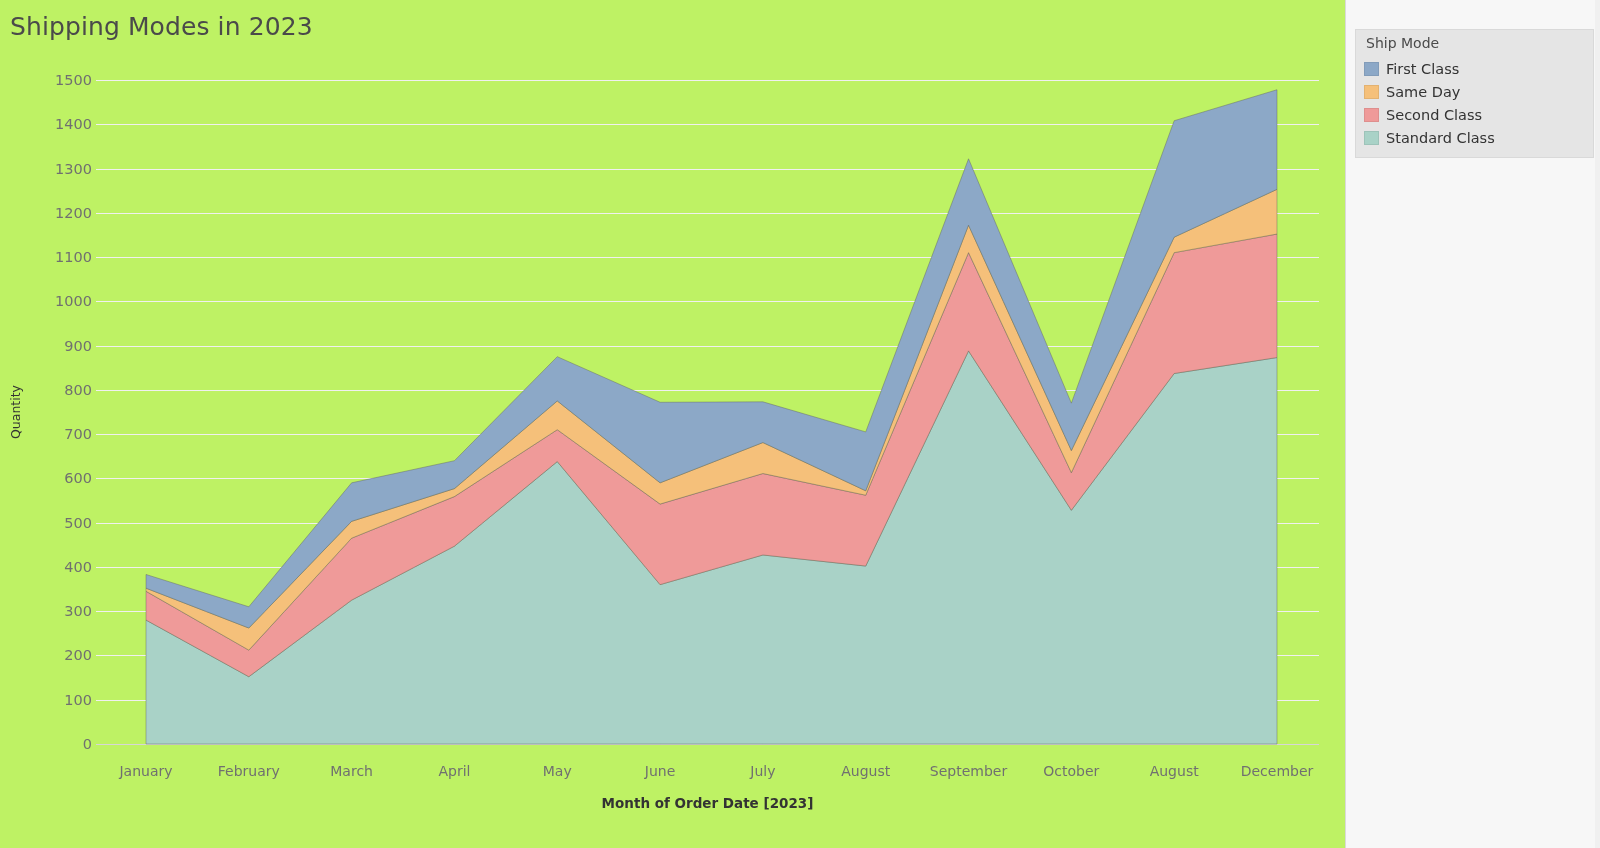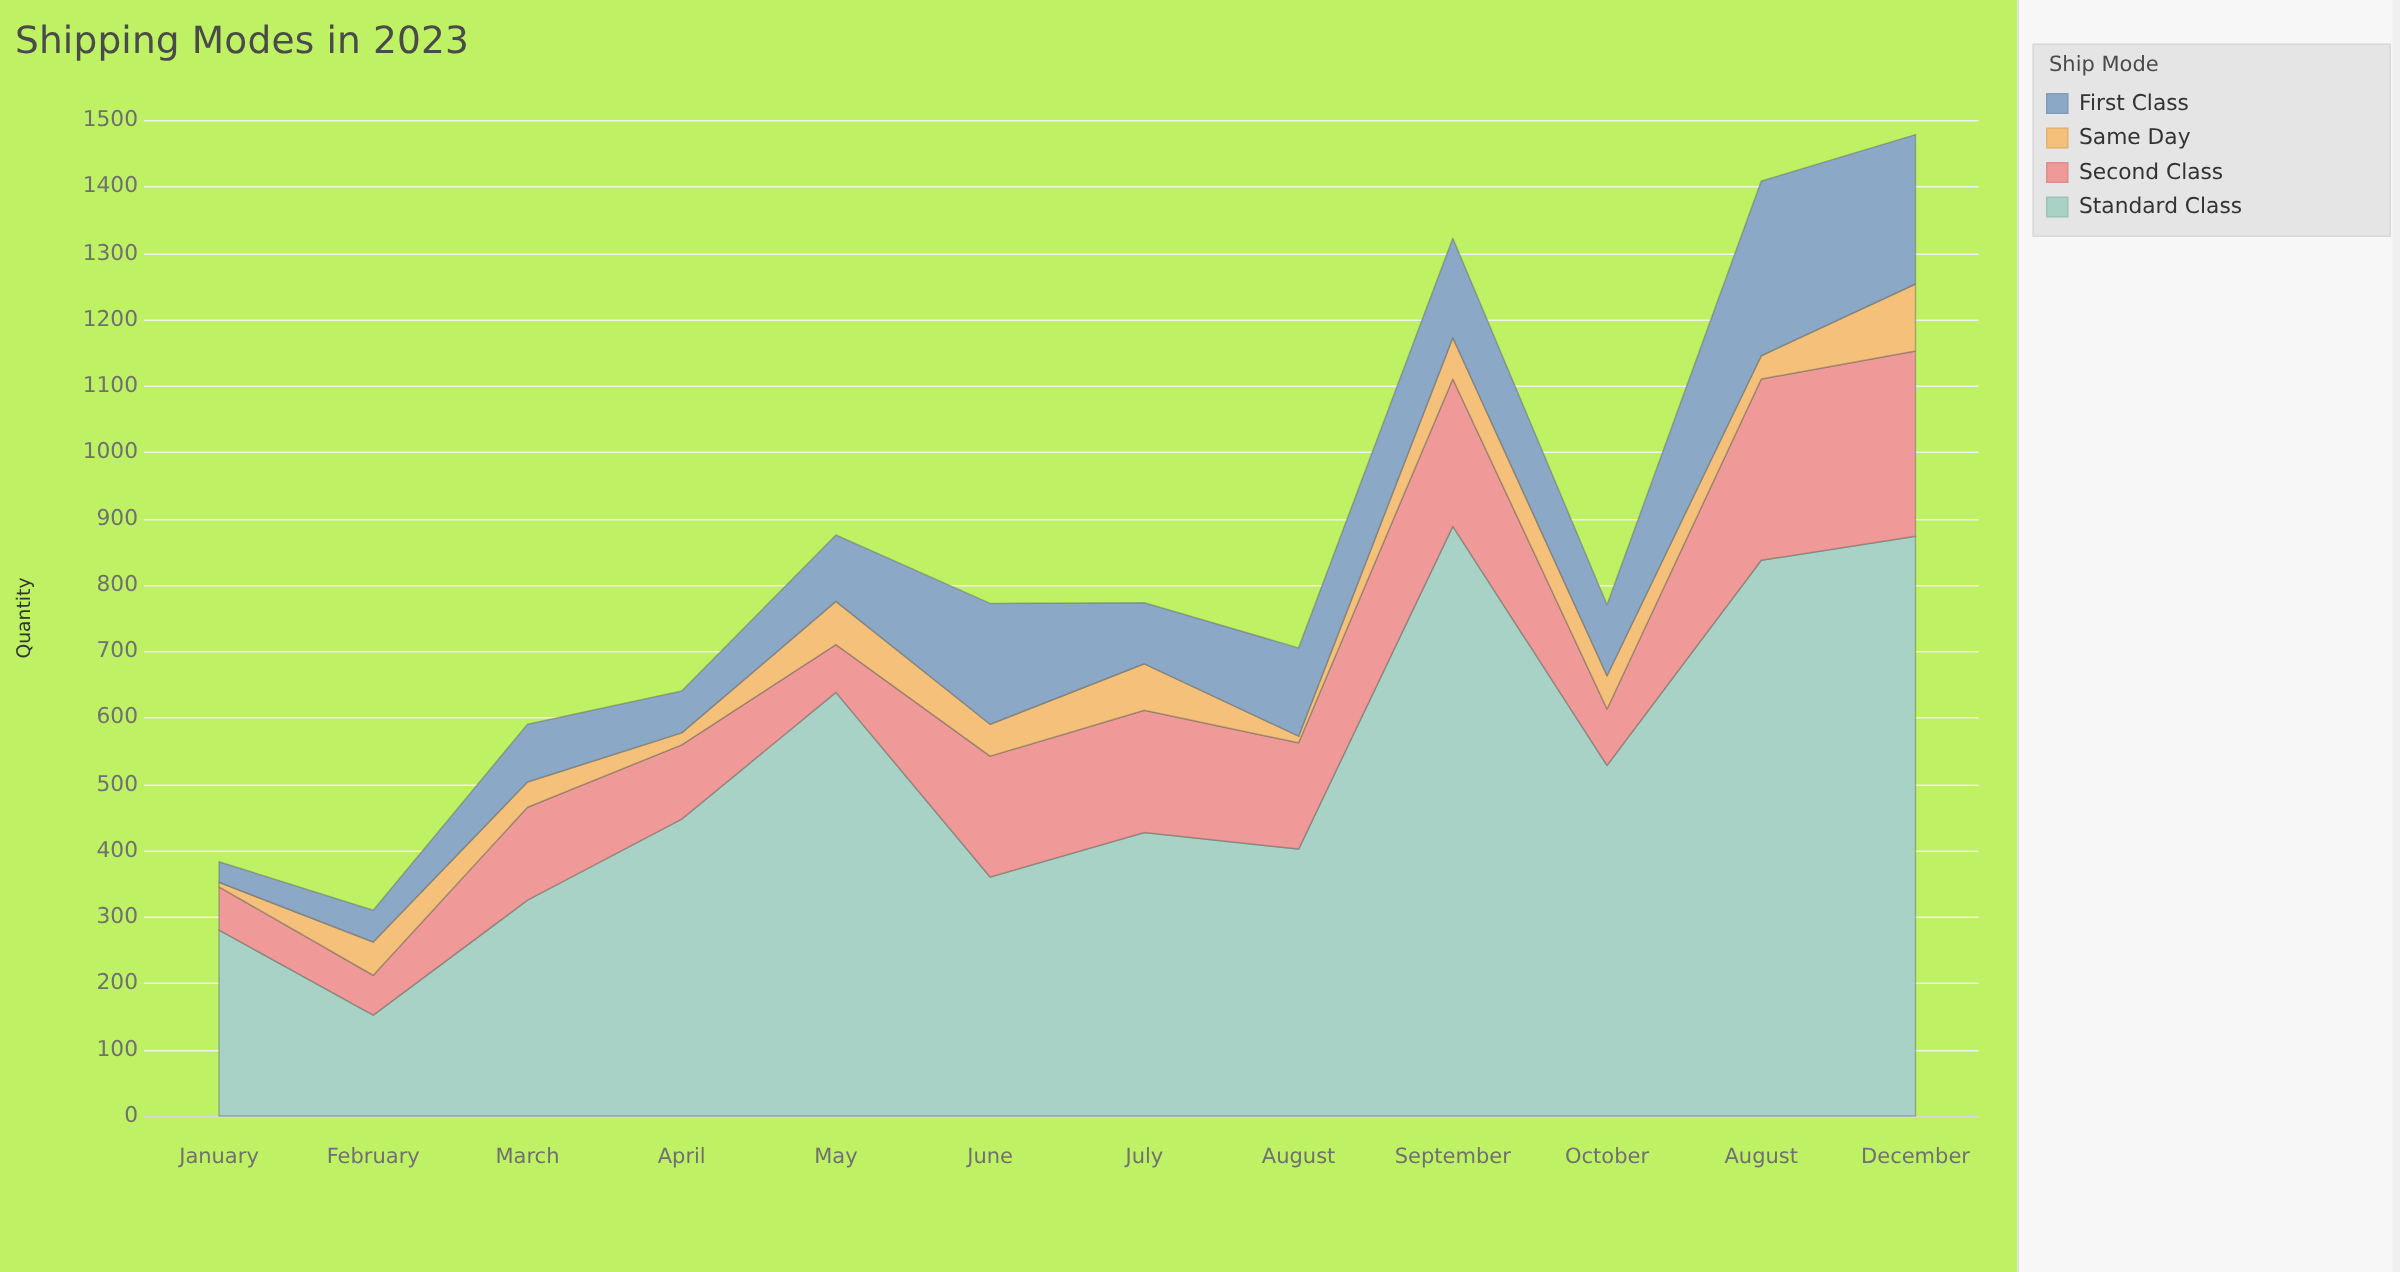--- a/index.html
+++ b/index.html
@@ -207,20 +207,21 @@
           <div class="xtick" style="left: 660.091px;">June</div>
           <div class="xtick" style="left: 762.909px;">July</div>
           <div class="xtick" style="left: 865.727px;">August</div>
           <div class="xtick" style="left: 968.545px;">September</div>
           <div class="xtick" style="left: 1071.36px;">October</div>
           <div class="xtick" style="left: 1174.18px;">August</div>
           <div class="xtick" style="left: 1277px;">December</div>
         </div>
 
       <div id="y-axis-title">Quantity</div>
+      <div id="x-axis-title">Month of Order Date [2023]</div>
     </div>
   </div>
 
   <div id="legend-panel">
     <div id="legend-card">
       <div id="legend-title">Ship Mode</div>
       <div id="legend-items">
           <div class="legend-item">
             <span class="legend-swatch" style="background: rgb(140, 168, 199);"></span>
             <span class="legend-label">First Class</span>

